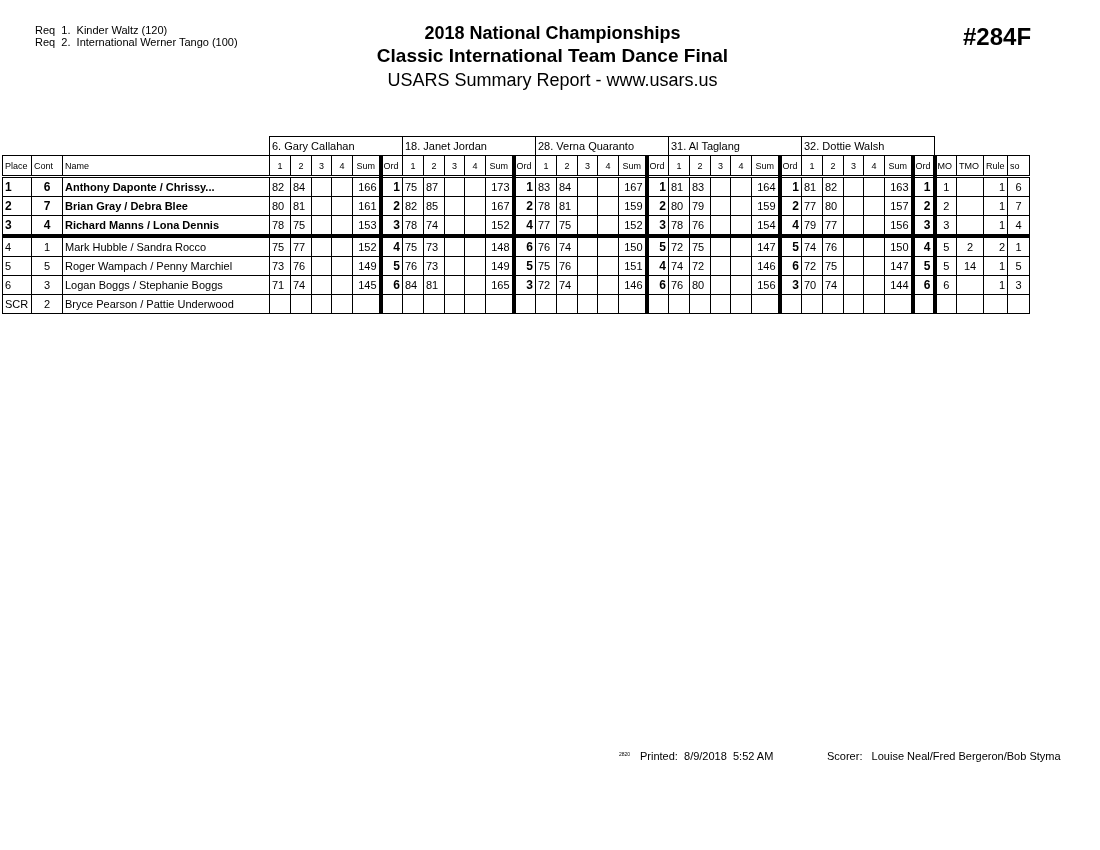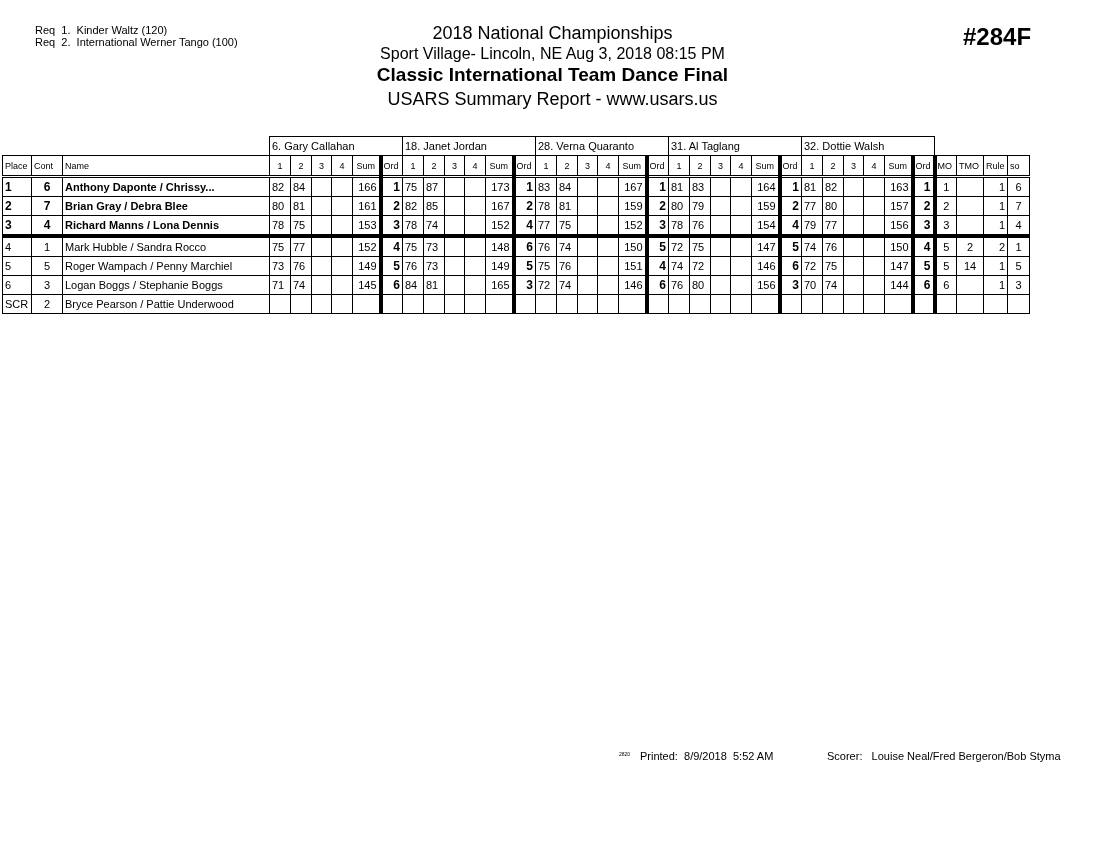--- a/index.html
+++ b/index.html
@@ -2,21 +2,21 @@
 <html><head>
 <meta charset="utf-8">
 <style>
   html, body { margin: 0; padding: 0; background: #ffffff; }
   body { width: 1100px; height: 850px; position: relative; overflow: hidden;
          font-family: "Liberation Sans", sans-serif; color: #000; }
   .req { position: absolute; left: 16px; top: 24px; font-size: 11px; line-height: 12px; margin-left: 19px; }
   .req div { white-space: pre; }
   .event-no { position: absolute; left: 963px; top: 23px; font-size: 24px; font-weight: bold; }
   .titles { position: absolute; left: 320px; width: 465px; top: 22px; text-align: center; }
-  .t1 { font-size: 18px; font-weight: normal; line-height: 22px; }
+  .t1 { font-size: 18px; font-weight: bold; line-height: 22px; }
   .t2 { font-size: 16px; line-height: 19px; }
   .t3 { font-size: 19px; font-weight: bold; line-height: 24px; }
   .t4 { font-size: 18px; line-height: 24px; }
 
   table.results { position: absolute; left: 2px; top: 136px; border-collapse: collapse;
                   font-size: 11px; table-layout: fixed; }
   table.results td { border: 1px solid #000; padding: 0 2px; height: 18px; line-height: 18px;
                      white-space: nowrap; overflow: hidden; }
   tr.judge-row td { height: 18px; font-size: 11px; }
   tr.judge-row td.blank { border: none; }
@@ -37,21 +37,20 @@
 </head>
 <body>
 
 <div class="req">
   <div>Req  1.  Kinder Waltz (120)</div>
   <div>Req  2.  International Werner Tango (100)</div>
 </div>
 
 <div class="titles">
   <div class="t1">2018 National Championships</div>
-  <div class="t2">Sport Village- Lincoln, NE  Aug 3, 2018  08:15 PM</div>
   <div class="t3">Classic International Team Dance Final</div>
   <div class="t4">USARS Summary Report - www.usars.us</div>
 </div>
 
 <div class="event-no">#284F</div>
 
 <table class="results">
   <colgroup>
     <col style="width:29px">
       <col style="width:31px">

